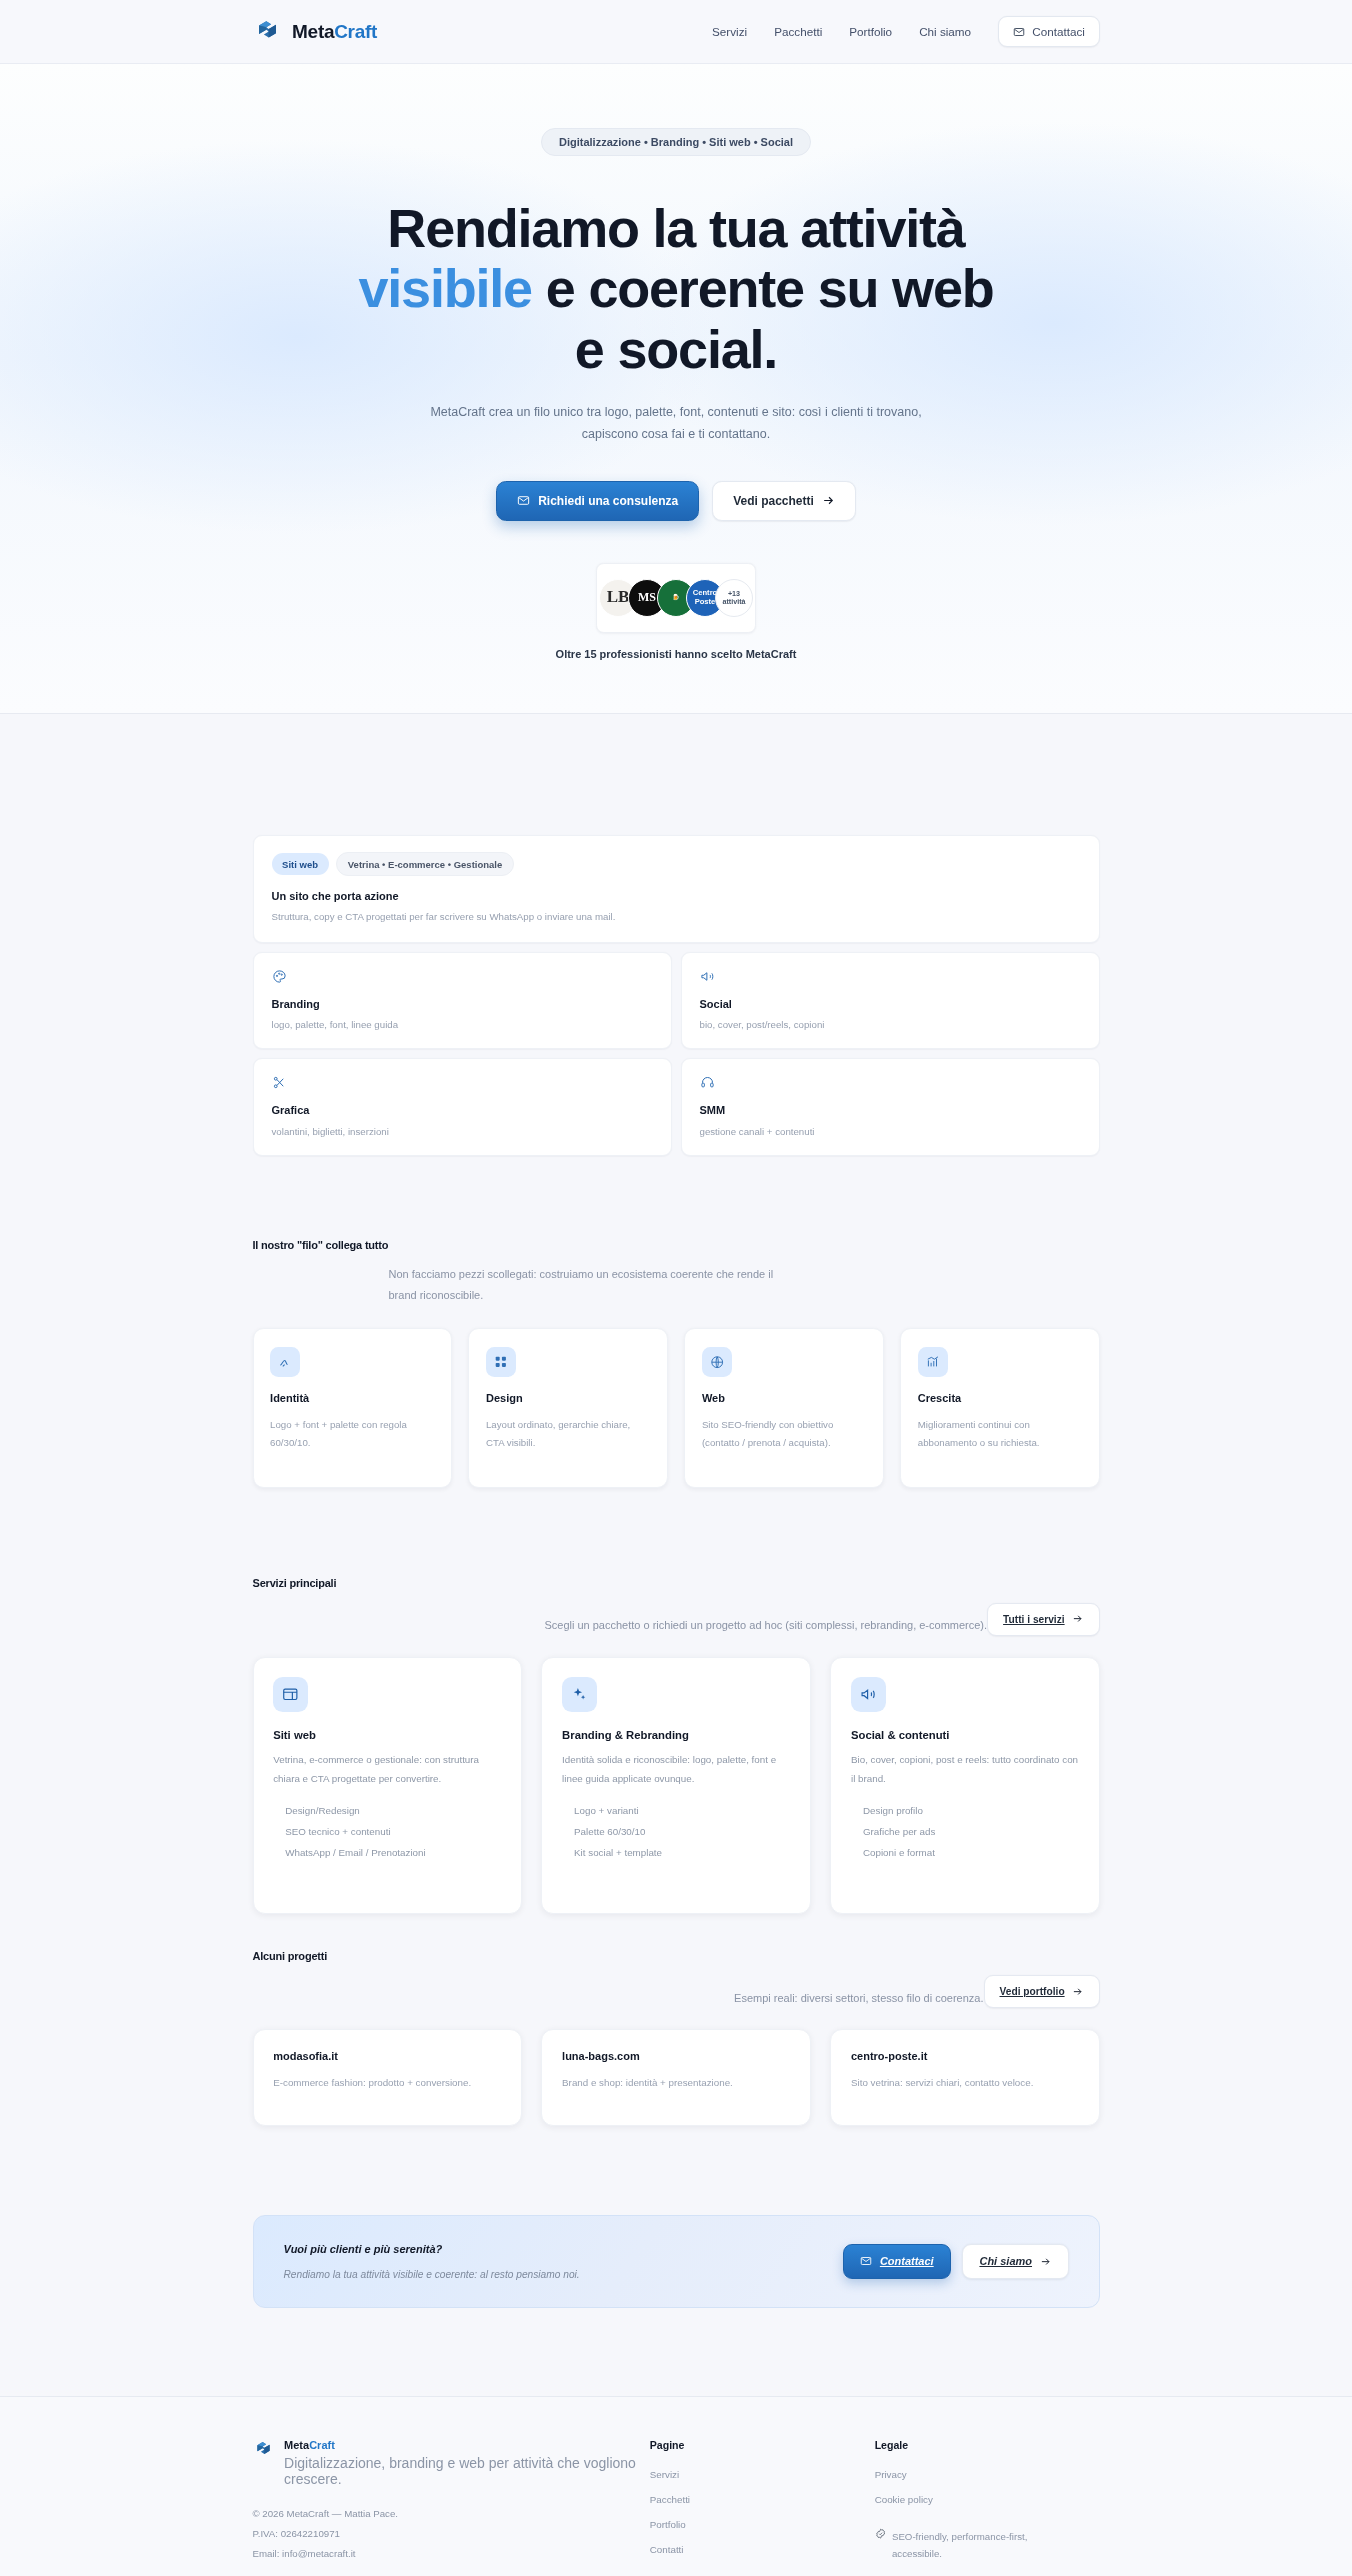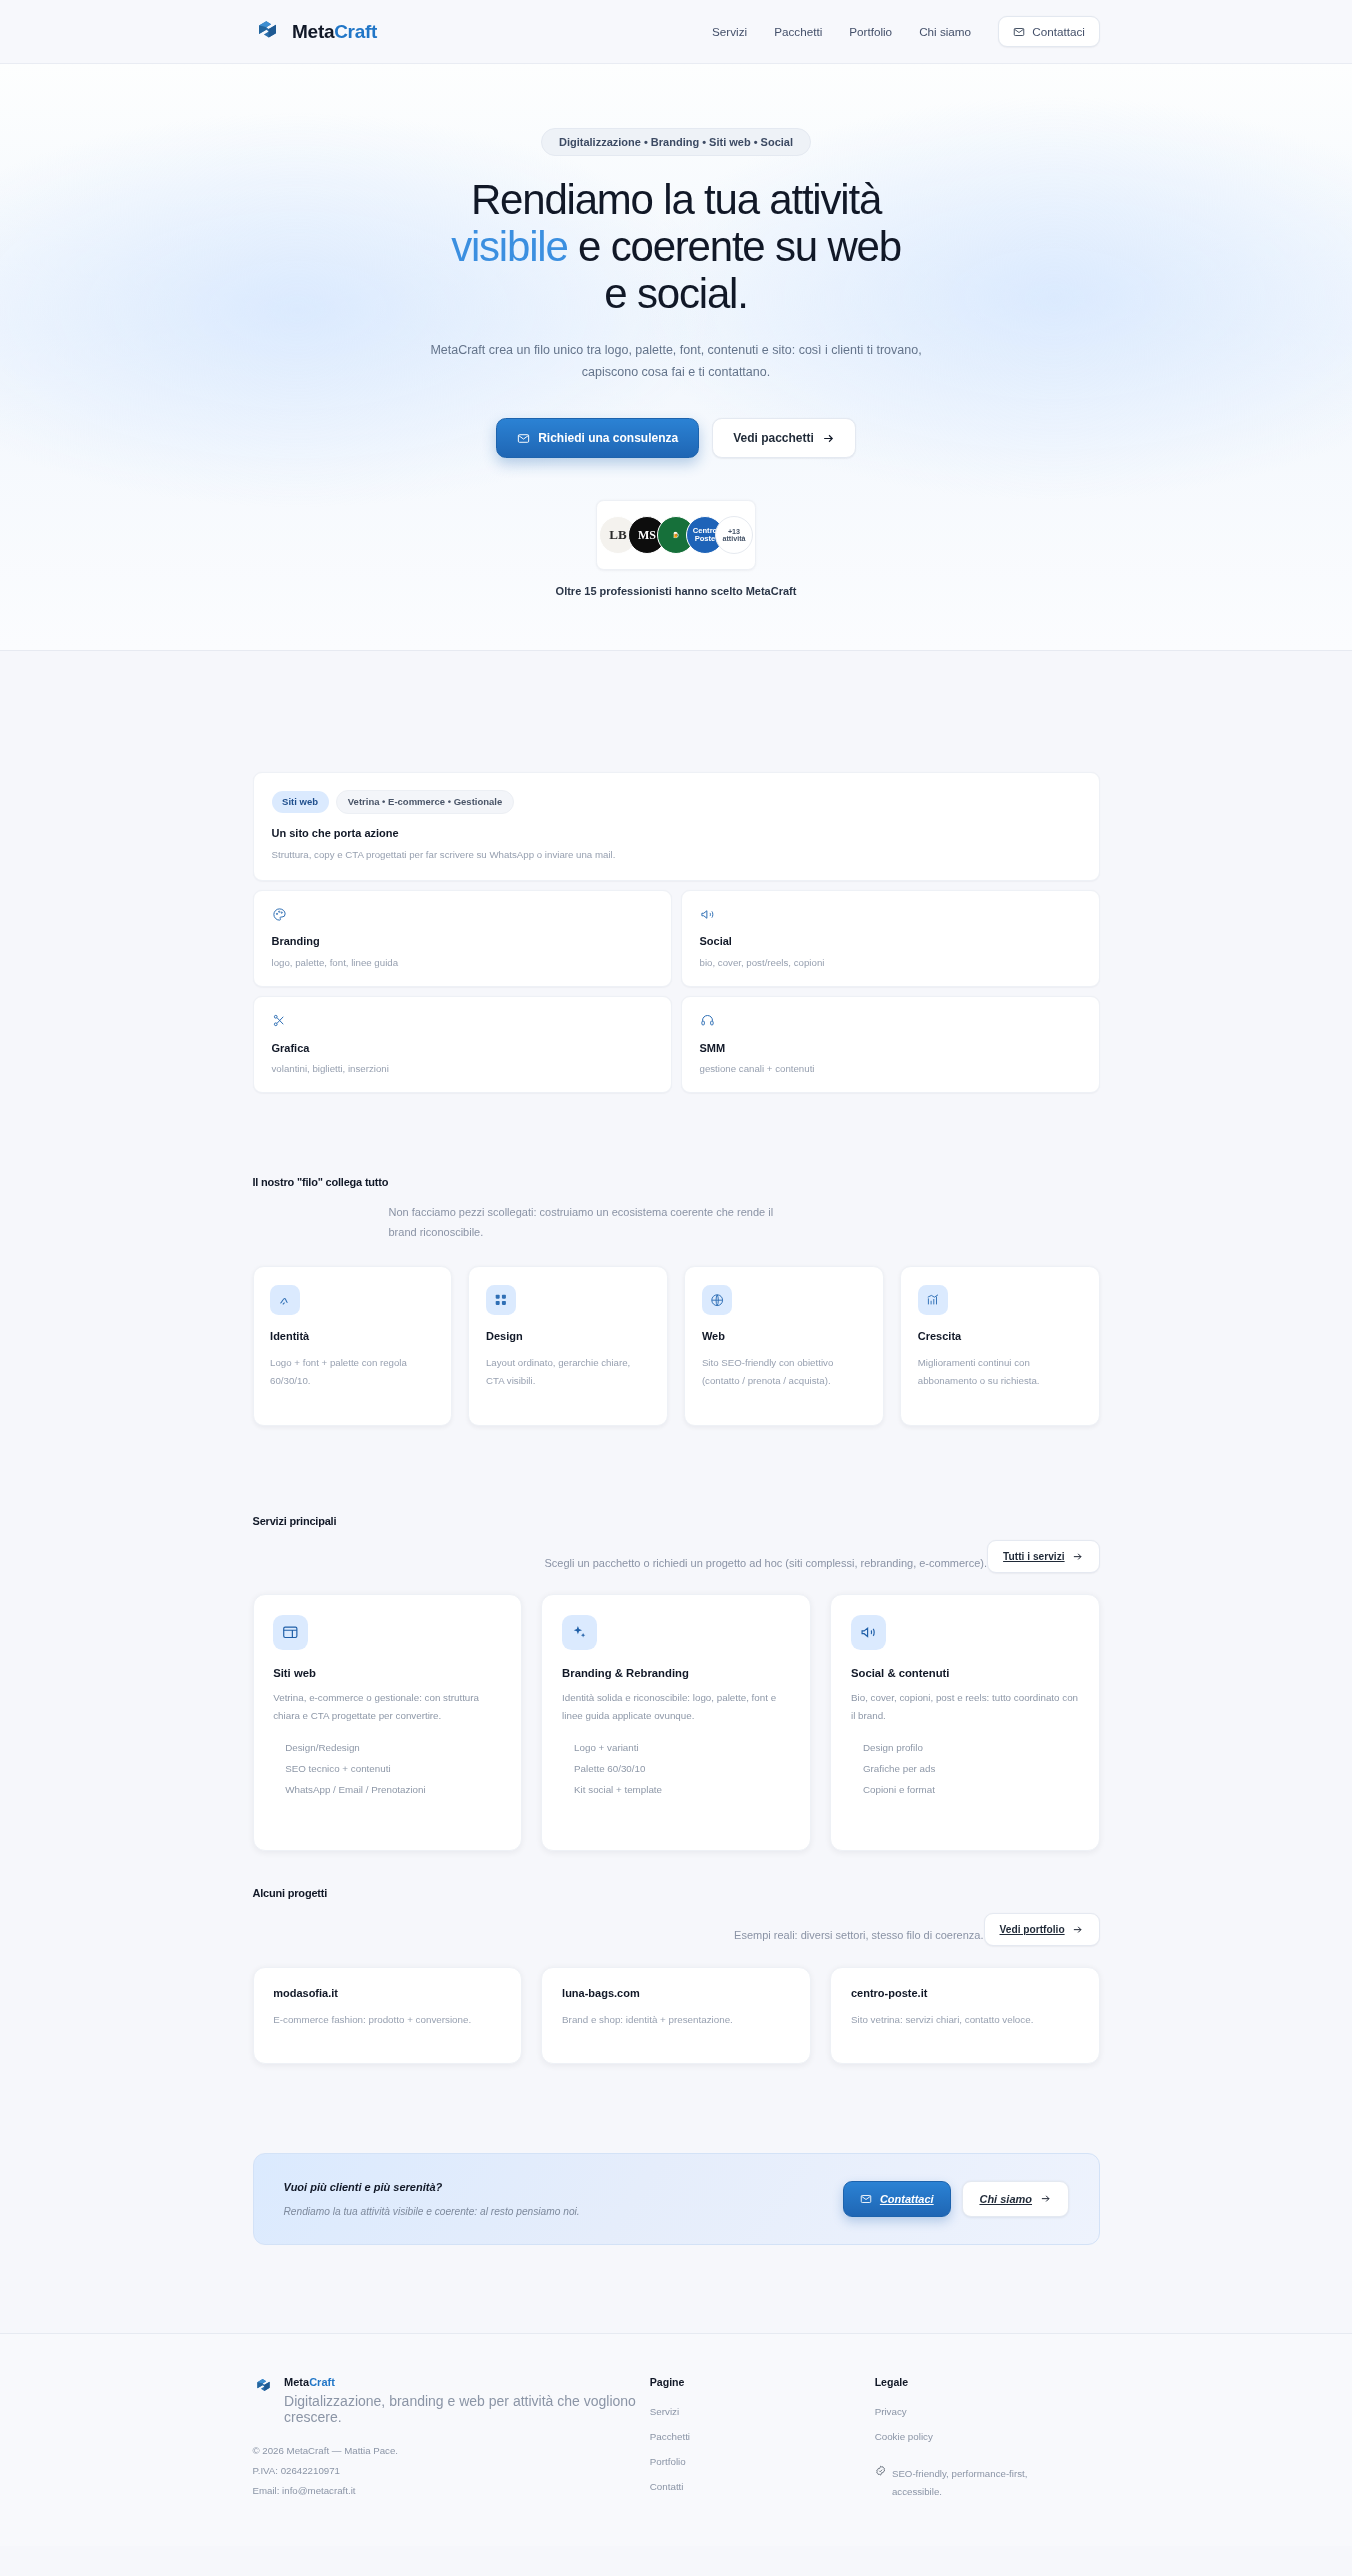--- a/index.html
+++ b/index.html
@@ -44,21 +44,21 @@
       linear-gradient(180deg,#fdfefe 0%, #f2f7fd 45%, #fbfcfe 100%);
     border-bottom:0.8px solid #e7eaf1;
     text-align:center;
   }
   .hero-inner{width:847px;margin:0 auto;}
   .pill{
     display:inline-block;background:#eef2f7;border:0.8px solid #e4e9f1;
     color:#3c4a63;border-radius:756px;padding:6.8px 16.6px;font-size:11px;font-weight:600;
   }
   h1.hero-title{
-    margin-top:20px;font-size:42px;line-height:1.12;font-weight:400;
+    margin-top:42px;font-size:54px;line-height:1.12;font-weight:700;
     letter-spacing:-1.2px;color:#111827;
   }
   h1.hero-title .hl{color:#3b8fe0;}
   .hero-sub{
     margin:23px auto 0;width:537px;font-size:12.5px;line-height:1.75;color:#64748b;
   }
   .hero-actions{margin-top:35px;display:flex;justify-content:center;gap:13.6px;}
   .btn{
     display:inline-flex;align-items:center;gap:8.3px;
     border-radius:9.8px;font-size:12px;font-weight:600;
@@ -78,21 +78,21 @@
     box-shadow:0 0.8px 2.3px rgba(16,24,40,.05);
   }
   .logo-row{display:flex;align-items:center;}
   .logo-chip{
     width:38px;height:38px;border-radius:50%;margin-left:-9px;
     display:flex;align-items:center;justify-content:center;
     font-size:6.8px;font-weight:700;line-height:1.1;text-align:center;
     border:1.5px solid #fff;overflow:hidden;
   }
   .logo-chip:first-child{margin-left:0;}
-  .lc1{background:#f4f2ee;color:#2a2a2a;font-family:"Liberation Serif",serif;font-size:13px;}
+  .lc1{background:#f4f2ee;color:#2a2a2a;font-family:"Liberation Serif",serif;font-size:17px;}
   .lc2{background:#0d0d0d;color:#fff;font-family:"Liberation Serif",serif;font-size:12px;}
   .lc3{background:#16703a;color:#ffd24d;font-size:6px;}
   .lc4{background:#1e63b8;color:#fff;font-size:7.6px;}
   .lc5{background:#fff;border:0.8px solid #e6eaf0;color:#475569;font-size:7.2px;font-weight:600;}
   .trust{margin-top:15px;font-size:11px;font-weight:700;color:#2b3648;}
 
   
   .section{width:847px;margin:0 auto;}
   .sec-label{font-size:11px;font-weight:700;color:#111827;letter-spacing:-0.2px;}
   .sec-sub{font-size:11px;color:#8a93a5;line-height:1.85;}

